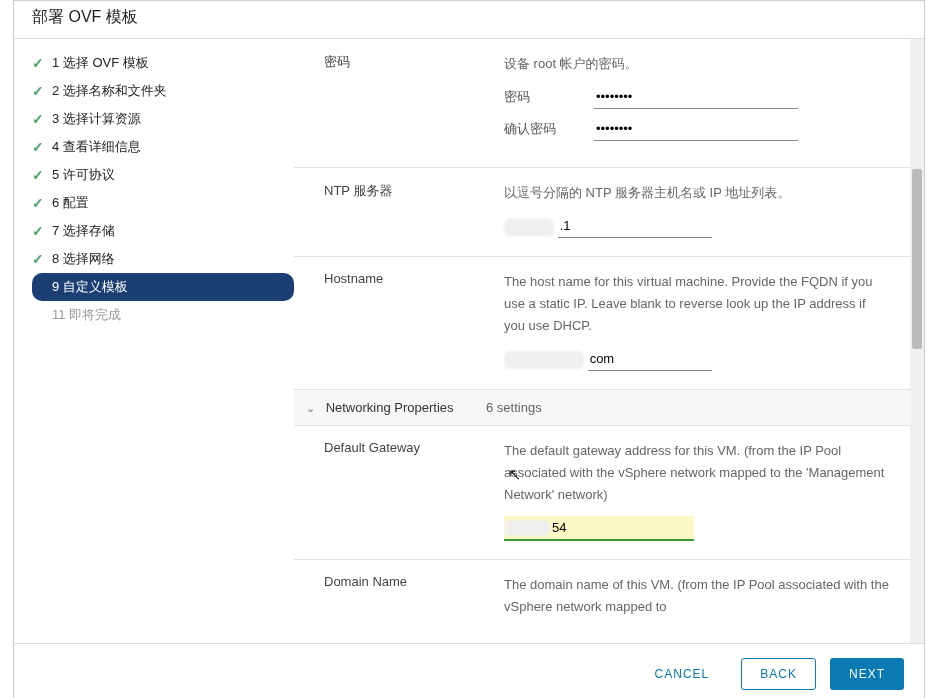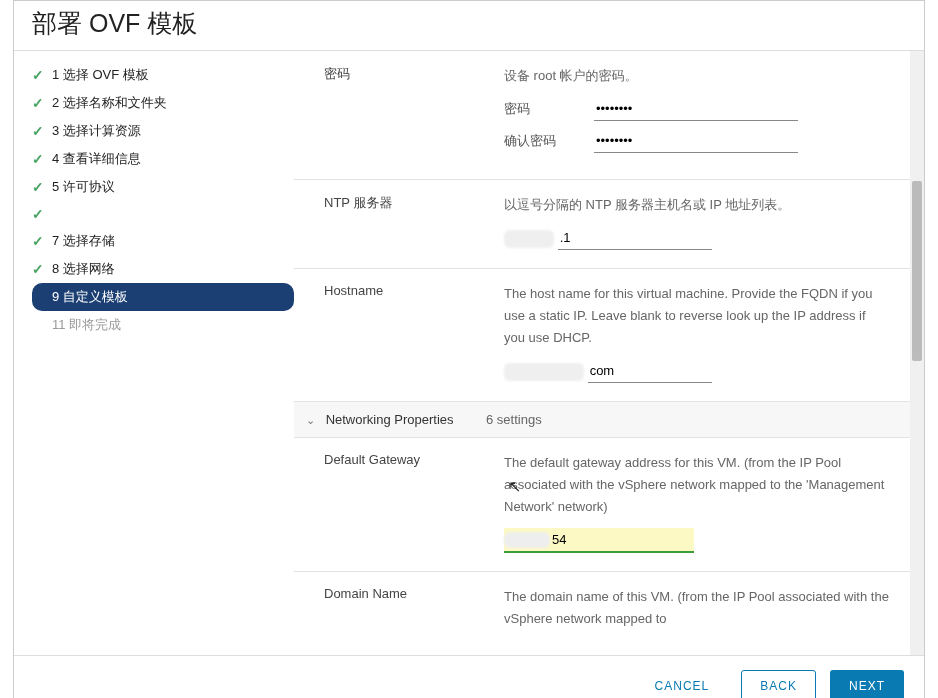--- a/index.html
+++ b/index.html
@@ -16,21 +16,21 @@
   .dialog {
     width: 912px;
     border: 1px solid #ccc;
     margin: 0 auto;
     background: #fff;
     box-sizing: border-box;
     display: flex;
     flex-direction: column;
   }
   .title {
-    font-size: 25px;
+    font-size: 16px;
     color: #222;
     padding: 6px 18px 10px 18px;
   }
   .body {
     display: flex;
     border-top: 1px solid #ddd;
     height: 604px;
   }
   .sidebar {
     width: 280px;
@@ -224,20 +224,21 @@
       <div class="step">
           <span class="chk">✓</span>
           <span class="txt">4 查看详细信息</span>
         </div>
       <div class="step">
           <span class="chk">✓</span>
           <span class="txt">5 许可协议</span>
         </div>
       <div class="step">
           <span class="chk">✓</span>
+          <span class="txt">6 配置</span>
         </div>
       <div class="step">
           <span class="chk">✓</span>
           <span class="txt">7 选择存储</span>
         </div>
       <div class="step">
           <span class="chk">✓</span>
           <span class="txt">8 选择网络</span>
         </div>
       <div class="step selected">

